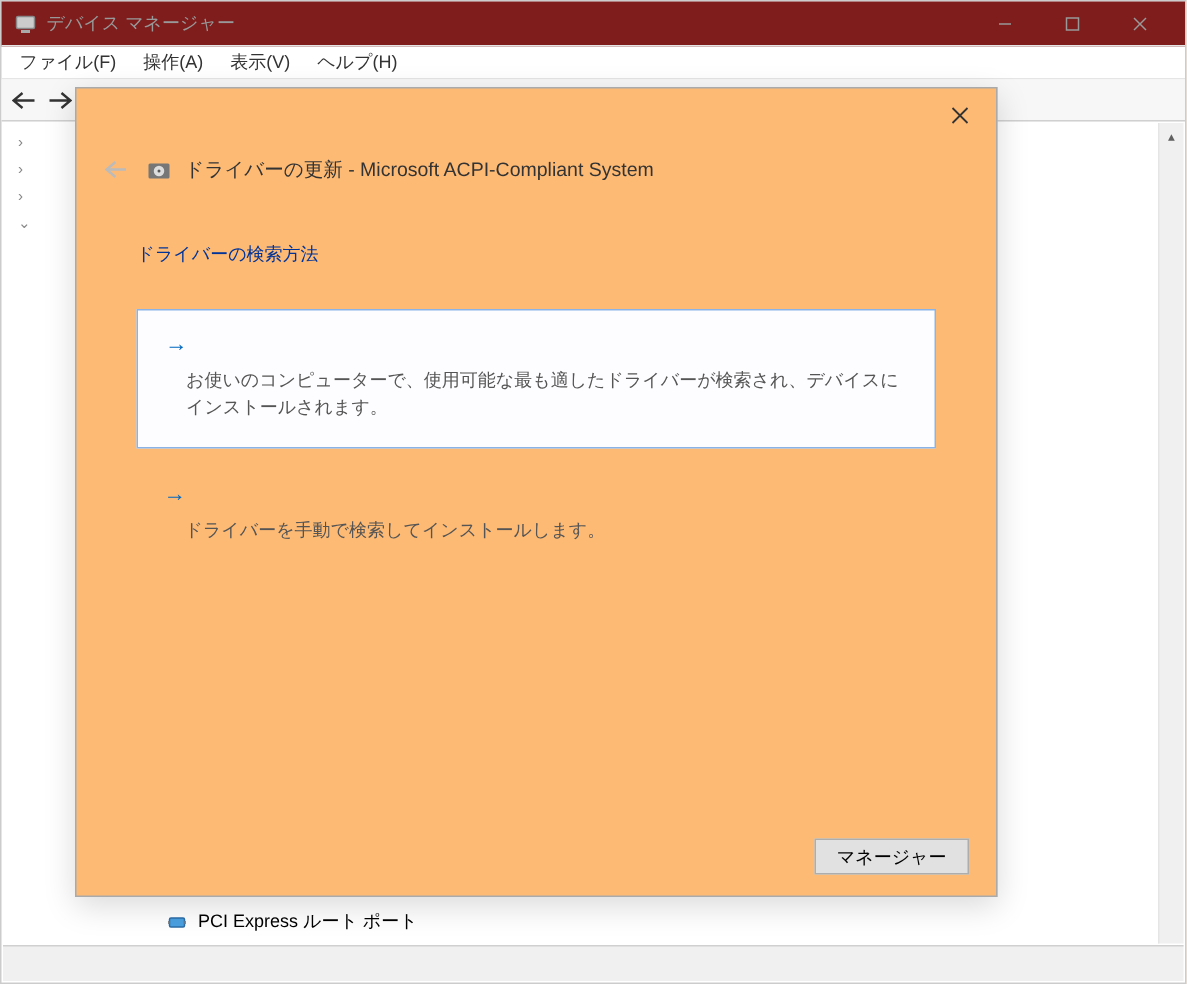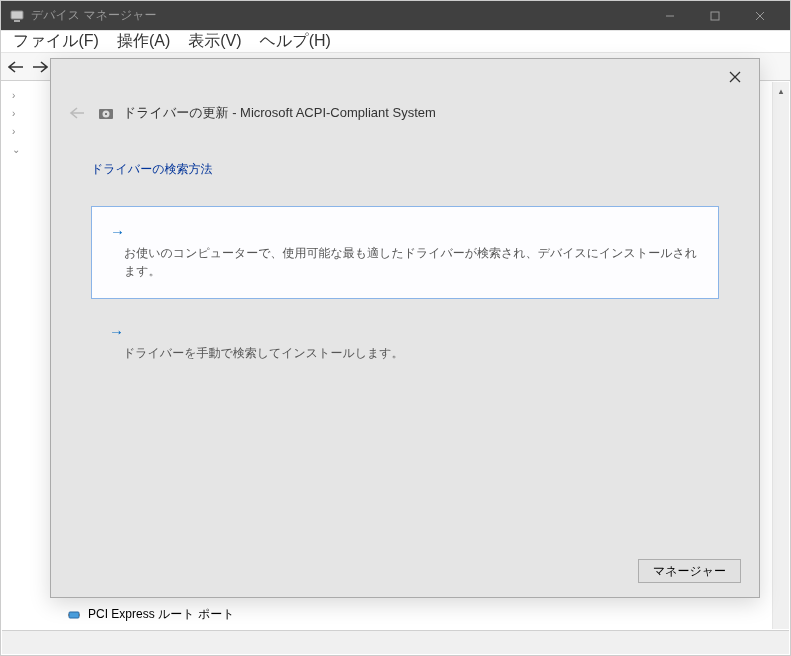--- a/index.html
+++ b/index.html
@@ -17,21 +17,21 @@
       position: absolute;
       top: 0; left: 0; right: 0; bottom: 0;
       border: 1px solid #ccc;
       background: #fff;
     }
     .dm-titlebar {
       height: 30px;
       display: flex;
       align-items: center;
       padding: 0 8px;
-      background: #404040;
+      background: #7f1d1d;
       border-bottom: 1px solid #e5e5e5;
       color: #999;
     }
     .dm-title-icon {
       width: 16px; height: 16px;
       margin-right: 6px;
       display: inline-flex;
       align-items: center;
       justify-content: center;
     }
@@ -42,21 +42,21 @@
       display: flex; align-items: center; justify-content: center;
       color: #999;
       font-size: 12px;
     }
     .dm-menubar {
       height: 22px;
       display: flex;
       align-items: center;
       padding: 0 4px;
       gap: 2px;
-      font-size: 16px;
+      font-size: 12px;
       color: #333;
       border-bottom: 1px solid #e5e5e5;
     }
     .dm-menu-item { padding: 2px 8px; }
     .dm-toolbar {
       height: 28px;
       display: flex;
       align-items: center;
       padding: 0 4px;
       gap: 2px;
@@ -89,20 +89,21 @@
       width: 12px;
       color: #888;
       font-size: 10px;
       margin-right: 4px;
     }
     .dm-tree-leaf {
       padding-left: 64px;
       display: flex;
       align-items: center;
       gap: 6px;
+      margin-left: 44px;
     }
     .dm-tree-leaf-icon {
       width: 16px; height: 16px;
       display: inline-flex; align-items: center; justify-content: center;
     }
     .dm-scrollbar {
       position: absolute;
       top: 81px; right: 1px; bottom: 26px;
       width: 17px;
       background: #f0f0f0;
@@ -118,23 +119,23 @@
       left: 1px; right: 1px; bottom: 1px;
       height: 24px;
       background: #f0f0f0;
       border-top: 1px solid #d0d0d0;
     }
 
     
     .dialog {
       position: absolute;
       left: 50px; top: 58px;
-      width: 710px;
+      width: 615px;
       height: 540px;
-      background: #e5e5e5;
+      background: #fdba74;
       border: 1px solid #aaa;
       box-shadow: 0 6px 20px rgba(0,0,0,0.15);
       padding-left: 16px;
     }
     .dlg-close {
       position: absolute;
       top: 4px; right: 4px;
       width: 40px; height: 28px;
       display: flex; align-items: center; justify-content: center;
       font-size: 14px;

